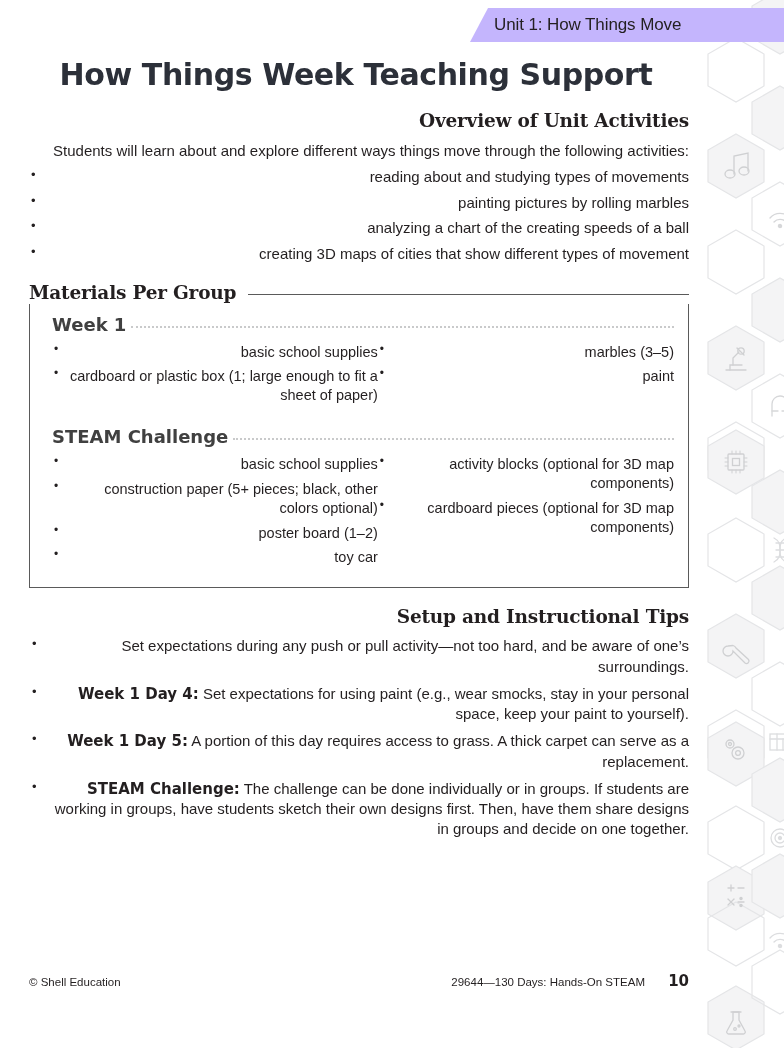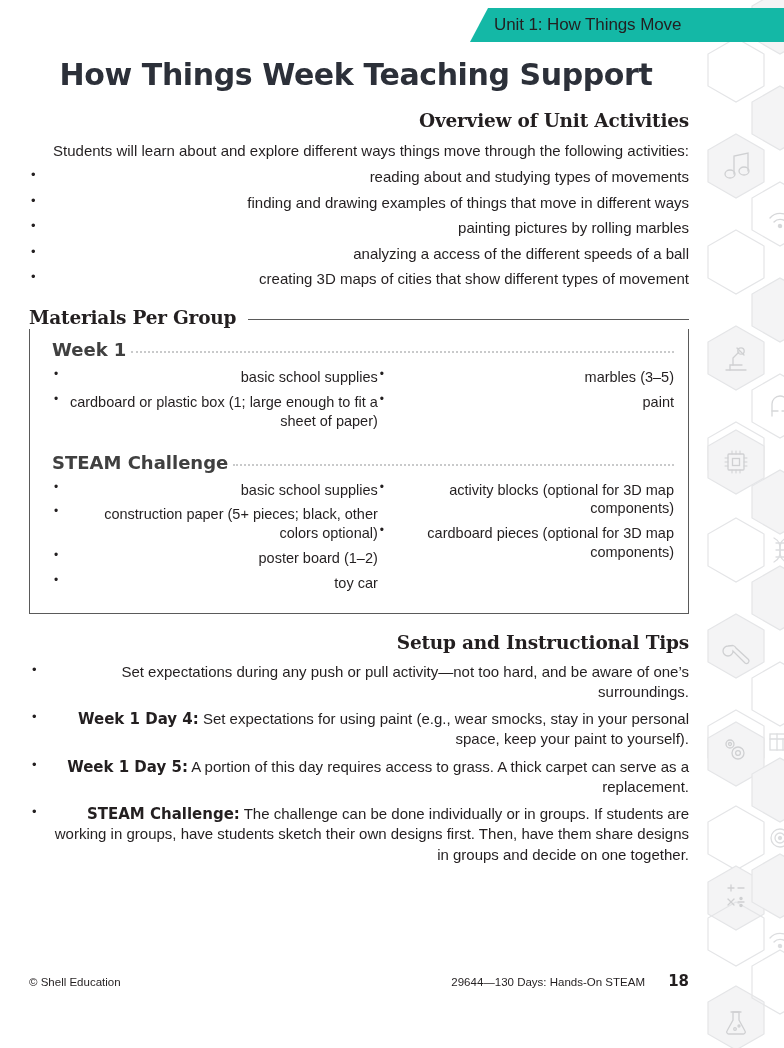--- a/index.html
+++ b/index.html
@@ -28,21 +28,21 @@
   }
   #hex-sidebar svg { display: block; }
 
   
   #unit-tab {
     position: absolute;
     top: 8px;
     left: 470px;
     height: 34px;
     width: 314px;
-    background: #14b8a6;
+    background: #c4b5fd;
     -webkit-clip-path: polygon(18px 0, 100% 0, 100% 100%, 0 100%);
     clip-path: polygon(18px 0, 100% 0, 100% 100%, 0 100%);
     z-index: 3;
     display: flex;
     align-items: center;
   }
   #unit-tab .tab-label {
     font-size: 17px;
     color: #231f20;
     padding-left: 24px;
@@ -429,23 +429,22 @@
 
   <h1 id="doc-title">How Things Week Teaching Support</h1>
 
   <div id="body-col">
 
     <section>
       <h2 class="section-head">Overview of Unit Activities</h2>
       <p class="intro">Students will learn about and explore different ways things move through the following activities:</p>
       <ul class="doclist">
         <li>reading about and studying types of movements</li>
-        <li>finding and drawing examples of things that move in different ways</li>
         <li>painting pictures by rolling marbles</li>
-        <li>analyzing a access of the different speeds of a ball</li>
+        <li>analyzing a chart of the creating speeds of a ball</li>
         <li>creating 3D maps of cities that show different types of movement</li>
       </ul>
     </section>
 
     <section id="materials-section">
       <div id="materials-head-row">
         <h2 class="section-head">Materials Per Group</h2>
         <div id="materials-rule"></div>
       </div>
 
@@ -506,16 +505,16 @@
         <li><b>Week 1 Day 5:</b><span> A portion of this day requires access to grass.  A thick carpet can serve as a replacement.</span></li>
         <li><b>STEAM Challenge:</b><span> The challenge can be done individually or in groups.  If students are working in groups, have students sketch their own designs first.  Then, have them share designs in groups and decide on one together.</span></li>
       </ul>
     </section>
 
   </div>
 
   <div id="footer">
     <span class="copyright">© Shell Education</span>
     <span class="center">29644—130 Days: Hands-On STEAM</span>
-    <span class="pageno">18</span>
+    <span class="pageno">10</span>
   </div>
 
 </div>
 
 </body></html>

